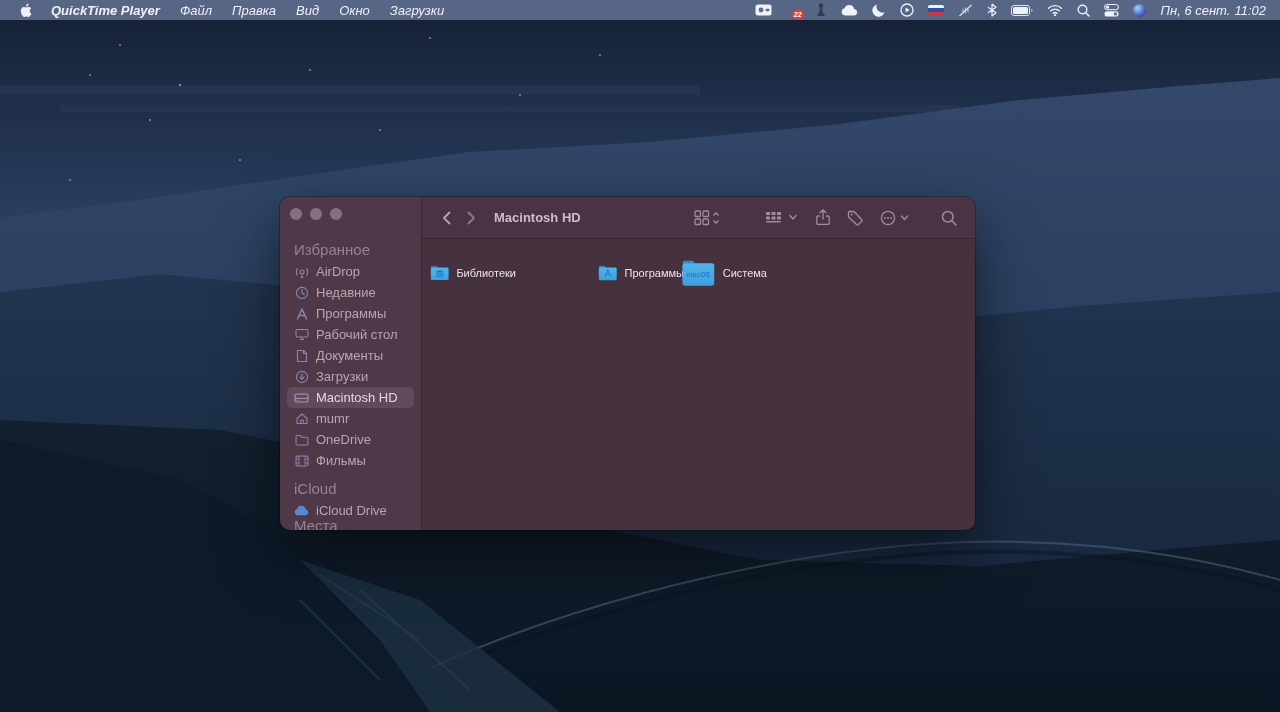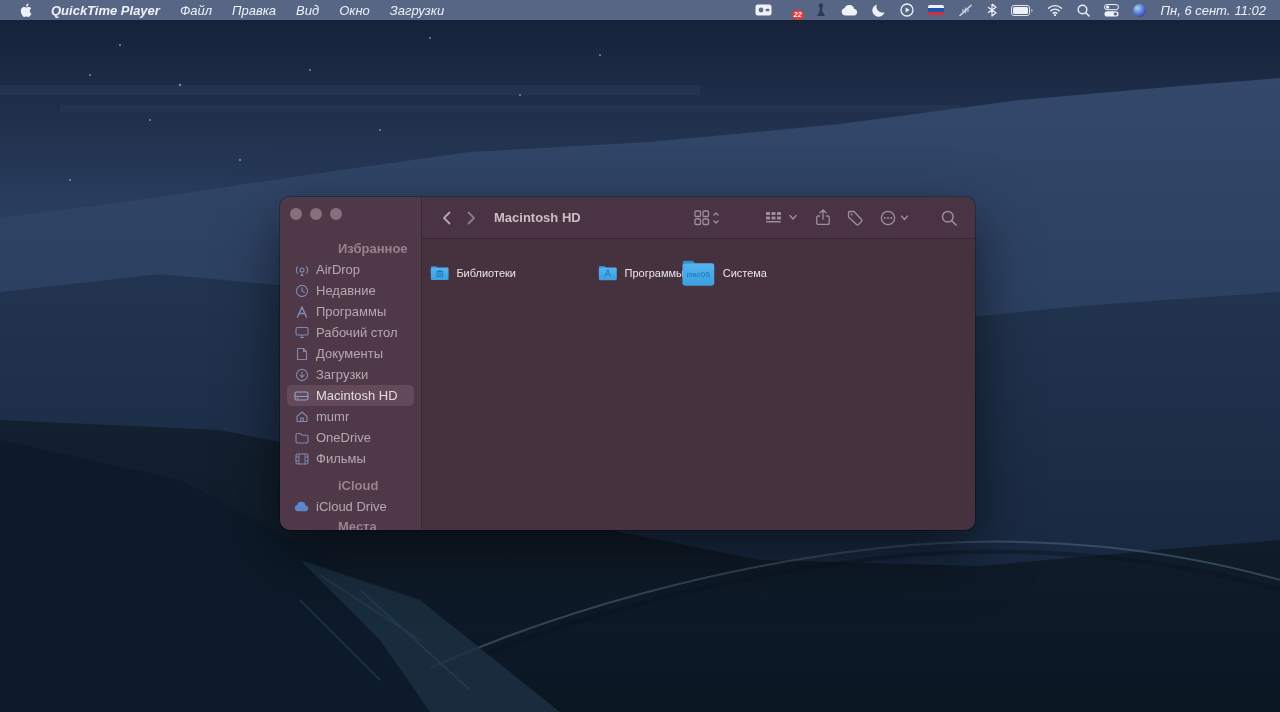--- a/index.html
+++ b/index.html
@@ -39,21 +39,21 @@
     box-shadow:0 22px 60px rgba(0,0,0,0.55), 0 0 0 1px rgba(0,0,0,0.25);
     display:flex;
   }
   .sidebar {
     width:142px; height:100%; background:#4f3948; flex:none;
     border-right:1px solid rgba(0,0,0,0.28); position:relative;
     padding-top:44px; font-size:13px;
   }
   .traffic { position:absolute; top:11px; left:10px; display:flex; gap:8px; }
   .tl { width:12px; height:12px; border-radius:50%; background:#87707e; }
-  .s-header { color:#97828e; font-size:13px; font-weight:bold; padding:0 0 3px 14px;margin-left:44px; }
+  .s-header { color:#97828e; font-size:15px; font-weight:normal; padding:0 0 3px 14px; }
   .s-gap { height:9px; }
   .srow { height:21px; display:flex; align-items:center; gap:7px; margin:0 7px; padding-left:7px;
     border-radius:5px; color:#b5a7b1; white-space:nowrap; }
   .srow.sel { background:#624a5a; color:#e3d8e0; }
   .sicon { width:15px; display:flex; justify-content:center; flex:none; }
   .sicon svg { display:block; }
 
   .mainpane { flex:1; display:flex; flex-direction:column; background:#46313f; }
   .titlebar { height:42px; flex:none; display:flex; align-items:center; background:#4a3443;
     border-bottom:1px solid rgba(0,0,0,0.25); padding:0 18px 0 20px; }

